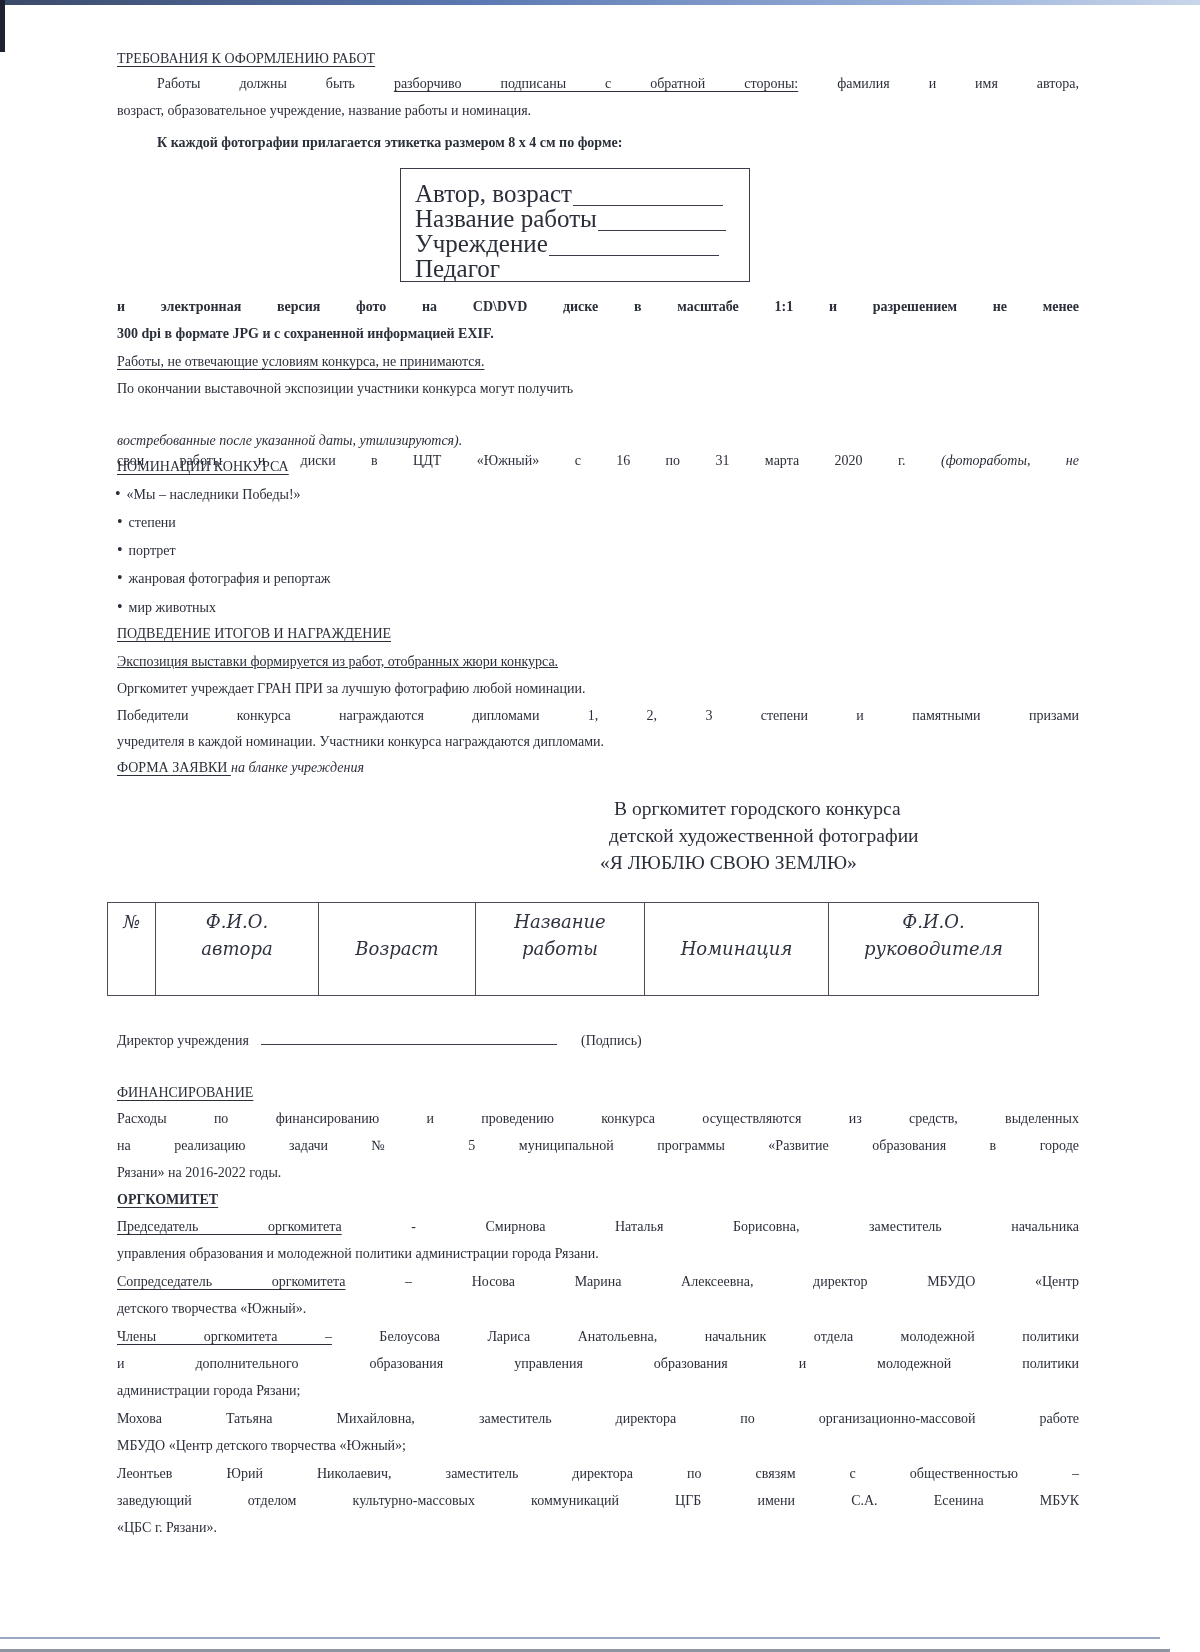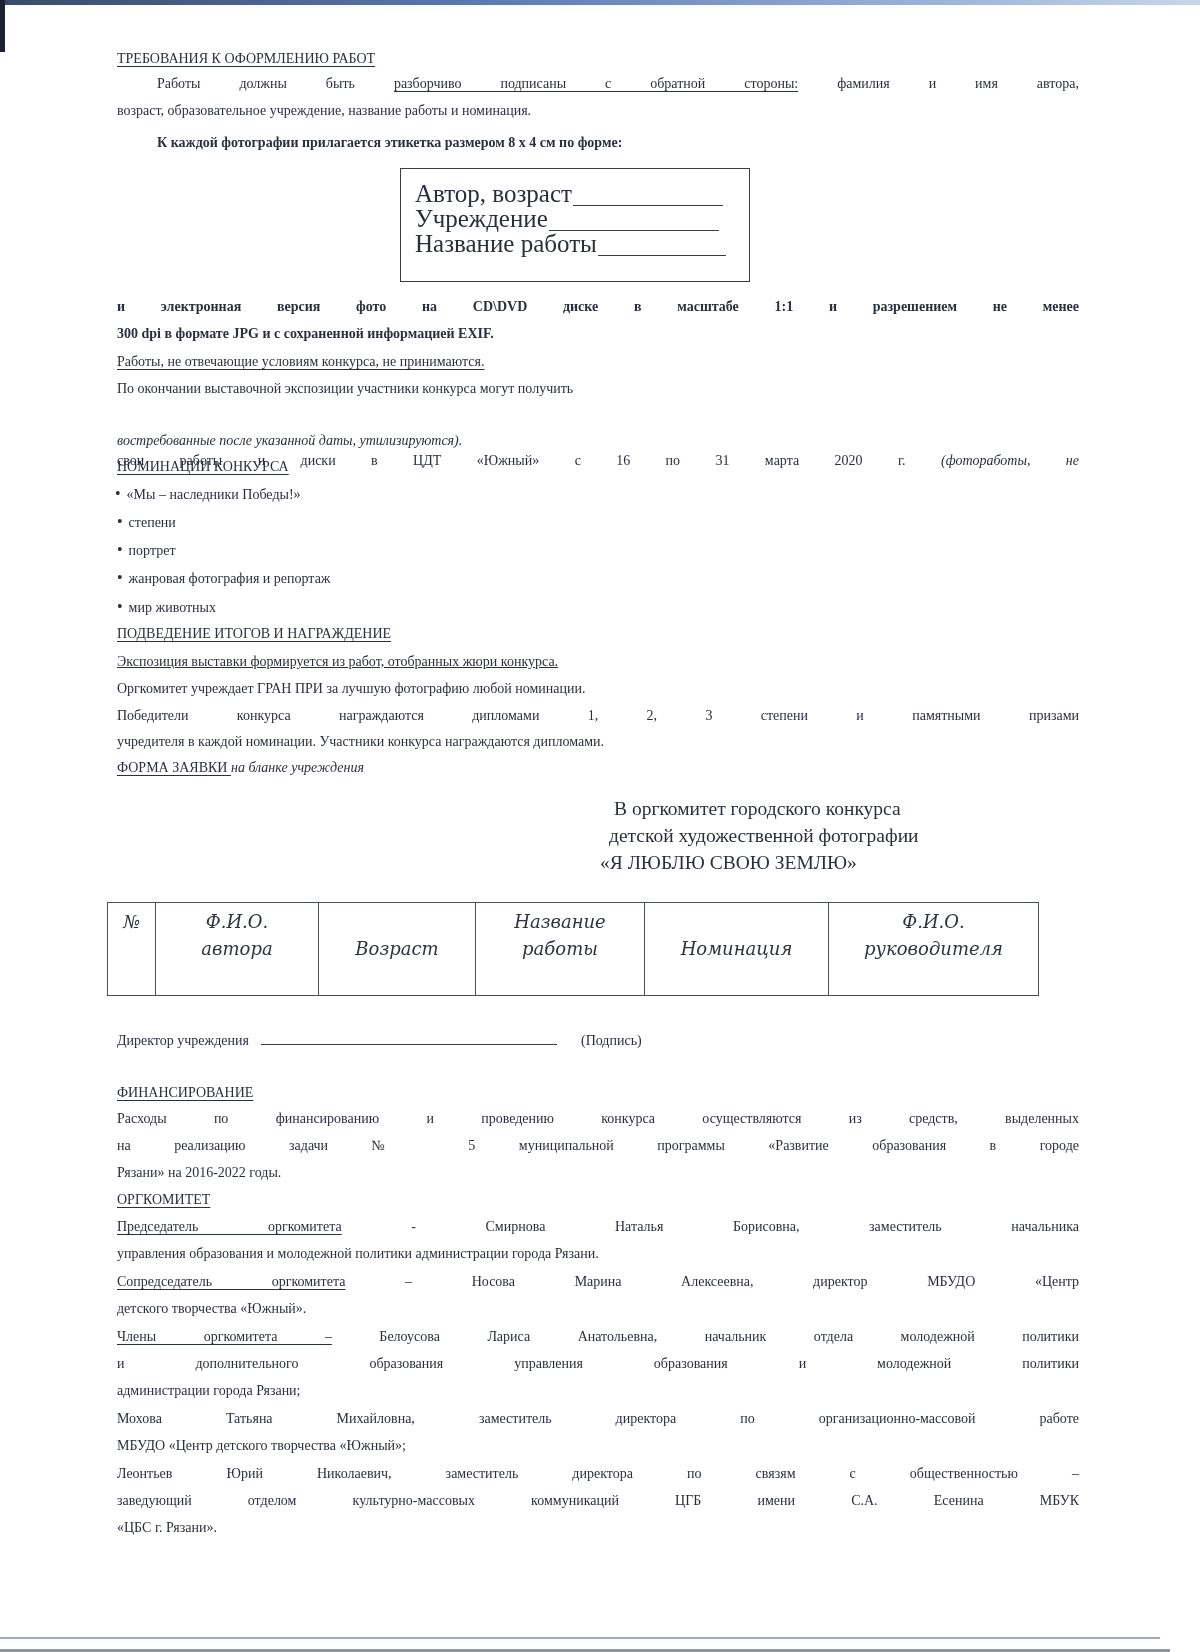--- a/index.html
+++ b/index.html
@@ -126,26 +126,29 @@
 </div>
 <div class="line" style="top:99px;">возраст, образовательное учреждение, название работы и номинация.</div>
 <div class="line b indent" style="top:131px;">К каждой фотографии прилагается этикетка размером  8 х 4 см по форме:</div>
 
 <div class="label-box">
   <div class="label-row">
     <span>Автор, возраст</span>
       <span class="label-blank" style="width:150px;"></span>
   </div>
   <div class="label-row">
+    <span>Название работы</span>
+      <span class="label-blank" style="width:128px;"></span>
+  </div>
+  <div class="label-row">
     <span>Учреждение</span>
       <span class="label-blank" style="width:170px;"></span>
   </div>
   <div class="label-row">
-    <span>Название работы</span>
-      <span class="label-blank" style="width:128px;"></span>
+    <span>Педагог</span>
   </div>
 </div>
 
 <div class="line b justify" style="top:295px;">и  электронная версия фото на CD\DVD диске в масштабе 1:1 и разрешением не менее</div>
 <div class="line b" style="top:322px;">300 dpi в формате JPG и с сохраненной информацией EXIF.</div>
 <div class="line" style="top:350px;">
   <span class="u">Работы, не отвечающие условиям конкурса, не принимаются.</span>
 </div>
 <div class="line" style="top:377px;">По окончании выставочной экспозиции  участники конкурса могут получить</div>
 <div class="line justify" style="top:403px;margin-top:46px;">
@@ -209,21 +212,21 @@
   <span>Директор  учреждения</span><span class="sign-line"></span><span>(Подпись)</span>
 </div>
 
 <div class="line" style="top:1081px;">
   <span class="u">ФИНАНСИРОВАНИЕ</span>
 </div>
 <div class="line justify" style="top:1107px;">Расходы по финансированию и проведению конкурса осуществляются из средств, выделенных</div>
 <div class="line justify" style="top:1134px;">на реализацию задачи № 5 муниципальной программы «Развитие образования в городе</div>
 <div class="line" style="top:1161px;">Рязани» на  2016-2022 годы.</div>
 
-<div class="line" style="top:1188px;">
+<div class="line" style="top:1188px;font-weight:bold;">
   <span class="u">ОРГКОМИТЕТ</span>
 </div>
 <div class="line justify" style="top:1215px;">
   <span class="u">Председатель  оргкомитета</span><span> - Смирнова Наталья Борисовна, заместитель начальника</span>
 </div>
 <div class="line" style="top:1242px;">управления  образования и молодежной политики администрации города Рязани.</div>
 <div class="line justify" style="top:1270px;">
   <span class="u">Сопредседатель  оргкомитета</span><span> – Носова Марина Алексеевна, директор МБУДО «Центр</span>
 </div>
 <div class="line" style="top:1297px;">детского творчества «Южный».</div>

